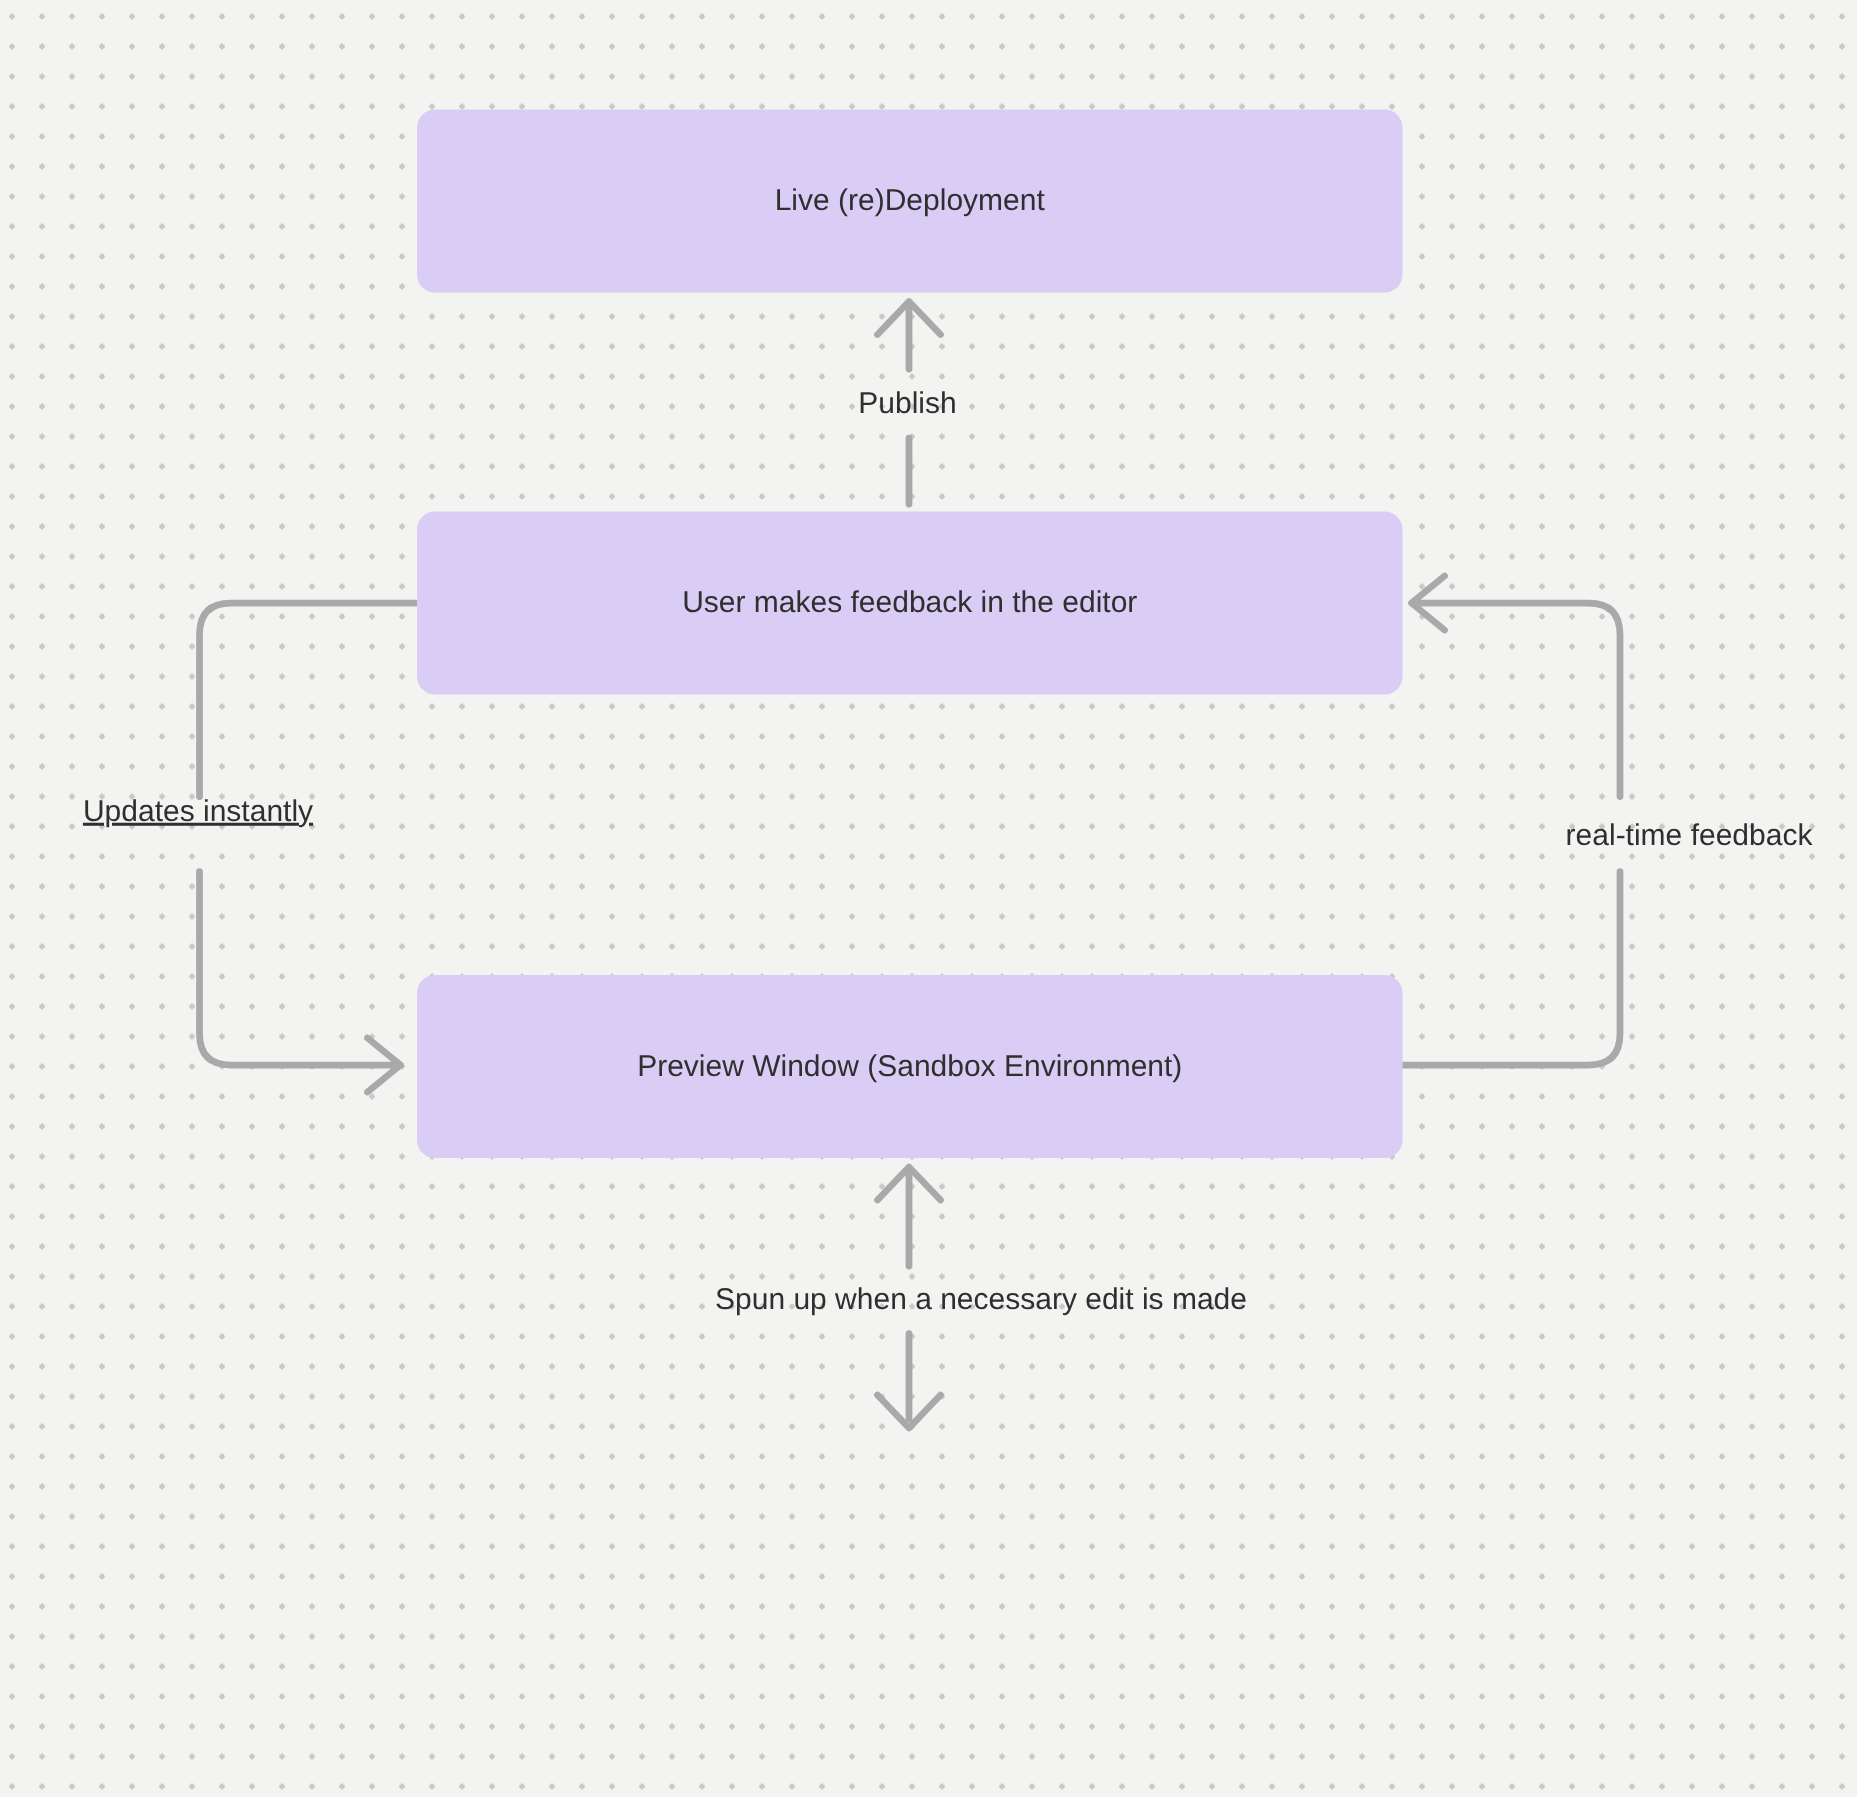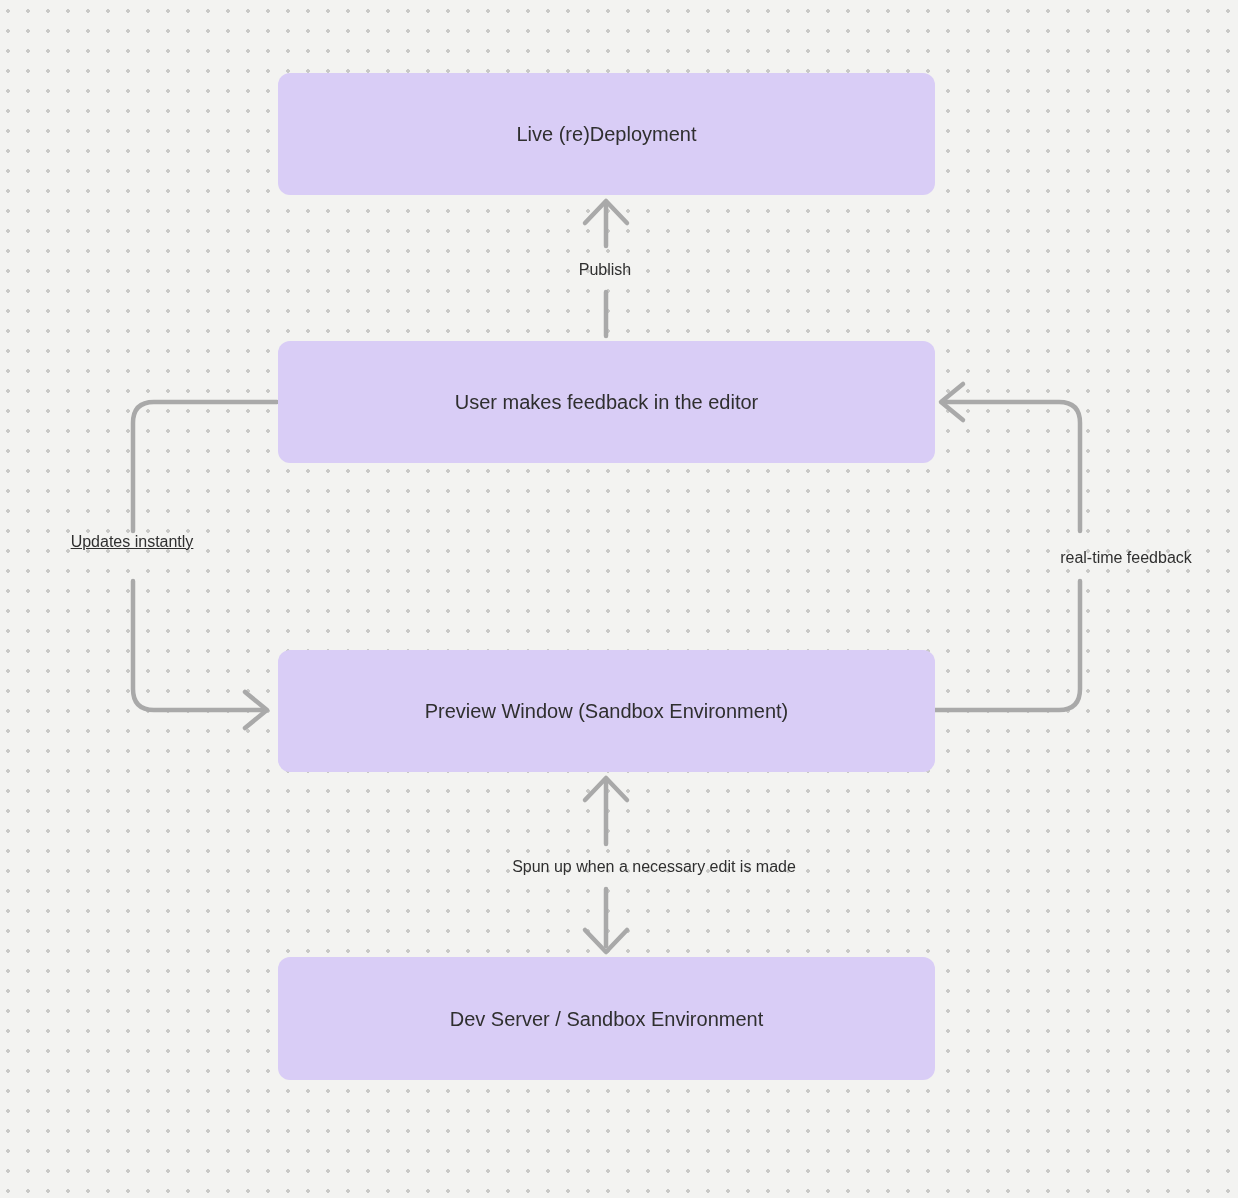--- a/index.html
+++ b/index.html
@@ -51,21 +51,21 @@
     text-align: center;
   }
   .node-live    { top: 73px; }
   .node-user    { top: 341px; }
   .node-preview { top: 650px; }
   .node-dev     { top: 957px; height: 123px; }
   .edge-label {
     position: absolute;
     transform: translate(-50%, -50%);
     color: #2f2f2f;
-    font-size: 16px;
+    font-size: 20px;
     white-space: nowrap;
     text-align: left;
   }
   .label-publish  { left: 605px;  top: 270px; }
   .label-updates  { left: 132px;  top: 542px; text-decoration: underline; }
   .label-feedback { left: 1126px; top: 558px; }
   .label-spun     { left: 606px;  top: 867px; margin-left: 48px; }
 </style>
 </head>
 <body>
@@ -97,22 +97,19 @@
   </div>
 
   <div class="node node-user">
     <span>User makes feedback in the editor</span>
   </div>
 
   <div class="node node-preview">
     <span>Preview Window (Sandbox Environment)</span>
   </div>
 
-  <div class="node node-dev">
-    <span>Dev Server / Sandbox Environment</span>
-  </div>
 
   <div class="edge-label label-publish">Publish</div>
   <div class="edge-label label-updates">Updates instantly</div>
   <div class="edge-label label-feedback">real-time feedback</div>
   <div class="edge-label label-spun">Spun up when a necessary edit is made</div>
 
 </div>
 
 </body></html>

